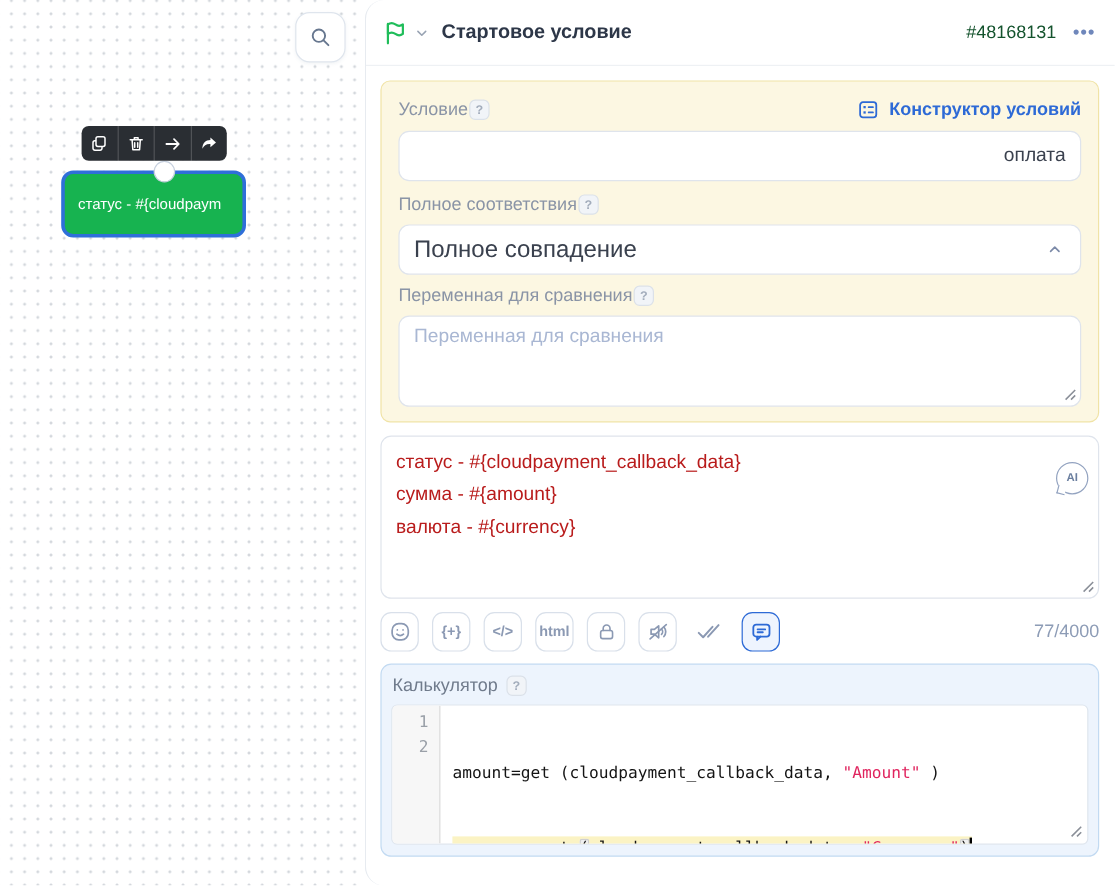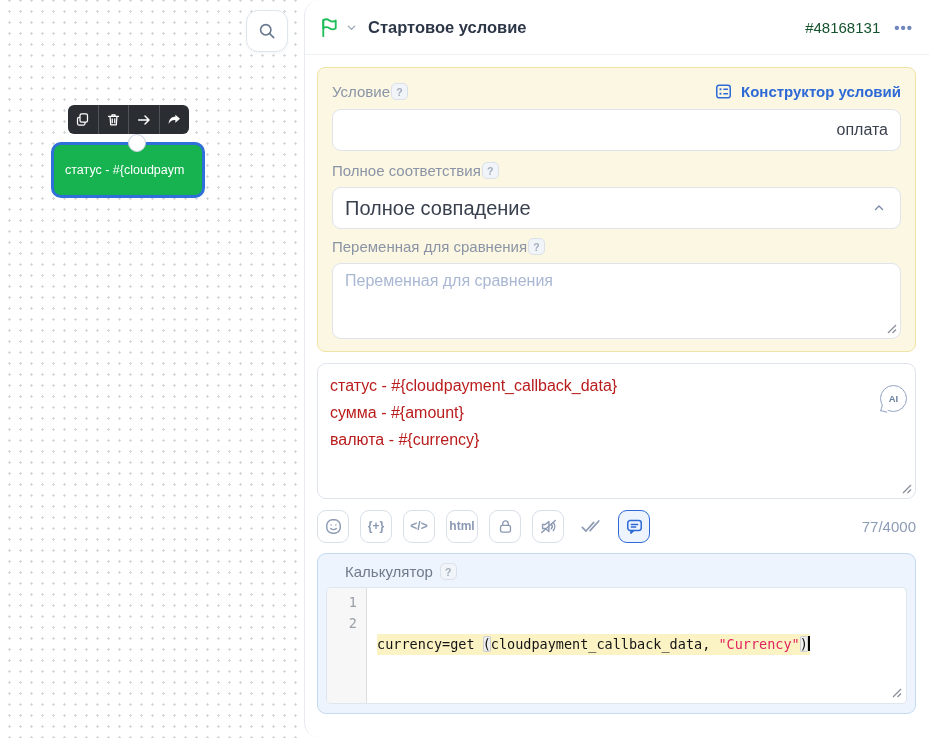--- a/index.html
+++ b/index.html
@@ -145,21 +145,21 @@
   }
   .char-counter { margin-left: auto; color: #8d9cb6; font-size: 15px; }
   
   .calc-box {
     margin: 10px 14px 0 12px; width: 599px; height: 161px;
     background: #edf4fd; border: 1px solid #c2daf2; border-radius: 9px;
     padding: 8px 8px 10px 8px;
   }
   .calc-label-row {
     display: flex; align-items: center; gap: 7px;
-    color: #707b8c; font-size: 15px; margin: 1px 0 7px 19px;
+    color: #707b8c; font-size: 15px; margin: 1px 0 7px 1px;
   }
   .editor {
     position: relative; background: #fff; border: 1px solid #dfe6ee; border-radius: 5px;
     height: 117px; display: flex; overflow: hidden;
     font-family: "DejaVu Sans Mono", "Liberation Mono", monospace;
     font-size: 13.5px; line-height: 21px;
   }
   .gutter {
     width: 40px; background: #f7f7f7; border-right: 1px solid #dddddd;
     color: #9aa0a8; text-align: right; padding: 4px 9px 0 0; flex: none;
@@ -368,20 +368,21 @@
     <div class="calc-label-row">
       <span>Калькулятор</span>
       <span class="help-badge">?</span>
     </div>
     <div class="editor">
       <div class="gutter">
         <div class="code-line">1</div>
         <div class="code-line">2</div>
       </div>
       <div class="code-area">
+        <div class="code-line"><span>amount=get (cloudpayment_callback_data, </span><span class="str">"Amount"</span><span> )</span></div>
         <div class="code-line"><span class="hl-line"><span>currency=get </span><span class="bracket-match">(</span><span>cloudpayment_callback_data, </span><span class="str">"Currency"</span><span class="bracket-match">)</span><span class="cursor"></span></span></div>
       </div>
       <span class="resize-glyph">
         <svg width="10" height="10" viewBox="0 0 10 10" stroke="#8a8f98" stroke-width="1.3">
           <path d="M9 1L1 9M9 5.5L5.5 9"></path>
         </svg>
       </span>
     </div>
   </div>
 

